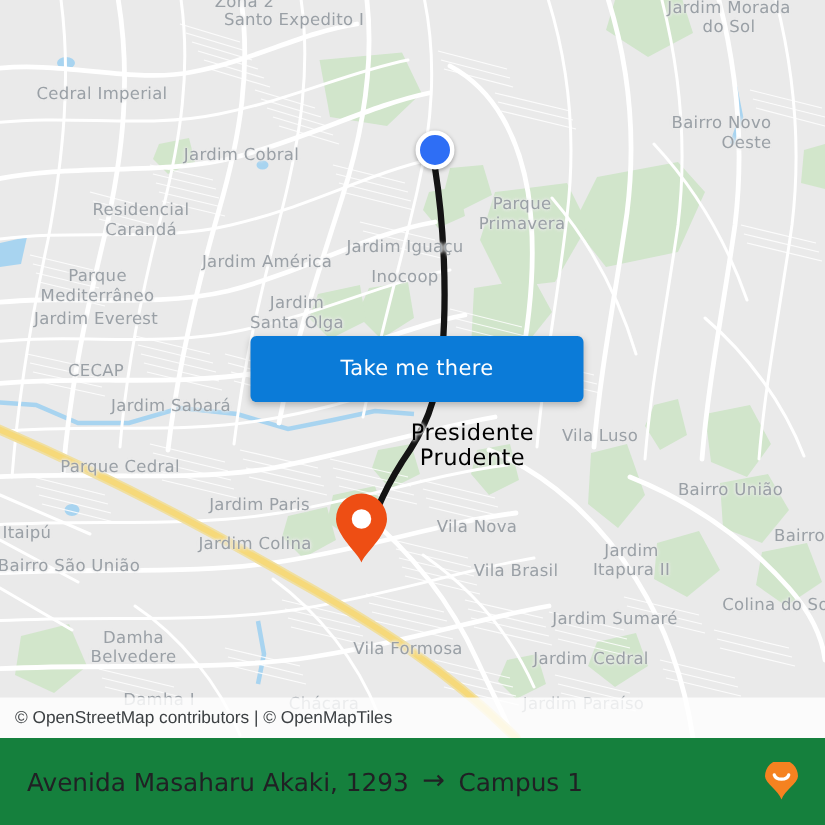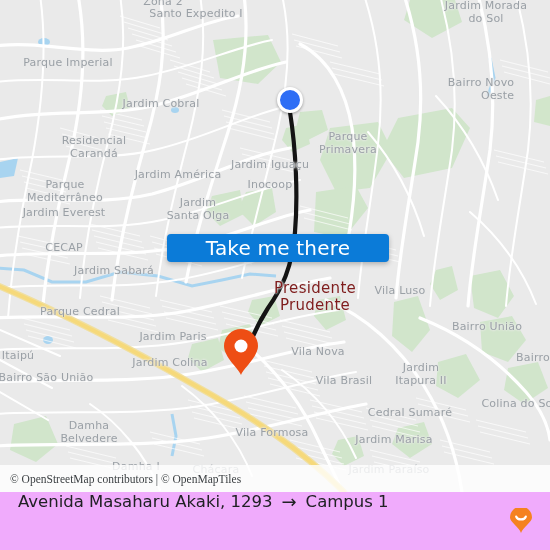--- a/index.html
+++ b/index.html
@@ -37,21 +37,21 @@
     font-size: 11px;
     line-height: 12.5px;
     white-space: pre;
     letter-spacing: 0.2px;
     text-align: center;
     transform: translate(-50%, -50%);
     text-shadow: 0 0 2px #eaeaea, 0 0 2px #eaeaea, 0 0 3px #eaeaea;
     pointer-events: none;
   }
   .map-label.city {
-    color: #7f1d1d;
+    color: #000000;
     font-size: 15px;
     line-height: 17px;
     letter-spacing: 0.3px;
   }
 
   
   .origin-dot {
     position: absolute;
     width: 26px; height: 26px;
     border-radius: 50%;
@@ -60,66 +60,65 @@
     box-sizing: border-box;
     box-shadow: 0 1px 3px rgba(0,0,0,0.35);
   }
 
   
   .cta {
     position: absolute;
     left: 167px;
     top: 224px;
     width: 222px;
-    height: 28px;
+    height: 44px;
     background: #0b7bd8;
     border: none;
     border-radius: 4px;
     color: #ffffff;
     font-family: "DejaVu Sans", sans-serif;
-    font-size: 20px;
+    font-size: 14px;
     letter-spacing: 0.2px;
     cursor: pointer;
     box-shadow: 0 2px 5px rgba(0,0,0,0.25);
     display: flex;
     align-items: center;
     justify-content: center;
     padding: 0;
-    margin-top: 10px;
   }
 
   
   .attribution {
     position: absolute;
     left: 0;
     bottom: 0;
     width: 550px;
     height: 27px;
     background: rgba(255,255,255,0.80);
     display: flex;
     align-items: center;
     box-sizing: border-box;
     padding-left: 10px;
   }
   .attribution span {
     color: #3c4043;
-    font-family: Liberation Serif, serif;
+    font-family: Liberation Sans, sans-serif;
     font-size: 11.5px;
     white-space: pre;
   }
 
   
   .footer {
     position: absolute;
     left: 0; top: 492px;
     width: 550px;
     height: 58px;
-    background: #f0abfc;
-    display: flex;
-    align-items: flex-start;
+    background: #15803d;
+    display: flex;
+    align-items: center;
   }
   .footer-route {
     display: flex;
     align-items: center;
     margin-left: 18px;
     color: #202124;
     font-family: "DejaVu Sans", sans-serif;
     font-size: 16.5px;
     white-space: pre;
   }
@@ -297,21 +296,21 @@
           <circle cx="0" cy="-29" r="6.5" fill="#ffffff"></circle>
         </g>
       </g>
     </svg>
 
     <div id="map-labels">
         <div class="map-label" style="left: 163px; top: 2px;">Zona 2</div>
         <div class="map-label" style="left: 196px; top: 14px;">Santo Expedito I</div>
         <div class="map-label" style="left: 462px; top: 12px; margin-left: 24px;">Jardim Morada
 do Sol</div>
-        <div class="map-label" style="left: 68px; top: 63px;">Parque Imperial</div>
+        <div class="map-label" style="left: 68px; top: 63px;">Cedral Imperial</div>
         <div class="map-label" style="left: 481px; top: 89px; text-align: right;">Bairro Novo
 Oeste</div>
         <div class="map-label" style="left: 161px; top: 104px;">Jardim Cobral</div>
         <div class="map-label" style="left: 348px; top: 143px;">Parque
 Primavera</div>
         <div class="map-label" style="left: 94px; top: 147px;">Residencial
 Carandá</div>
         <div class="map-label" style="left: 270px; top: 165px;">Jardim Iguaçu</div>
         <div class="map-label" style="left: 178px; top: 175px; text-align: center;">Jardim América</div>
         <div class="map-label" style="left: 270px; top: 185px;">Inocoop</div>
@@ -330,26 +329,26 @@
         <div class="map-label" style="left: 173px; top: 337px;">Jardim Paris</div>
         <div class="map-label" style="left: 318px; top: 352px;">Vila Nova</div>
         <div class="map-label" style="left: 421px; top: 374px;">Jardim
 Itapura II</div>
         <div class="map-label" style="left: 18px; top: 356px; text-align: right;">Itaipú</div>
         <div class="map-label" style="left: 170px; top: 363px;">Jardim Colina</div>
         <div class="map-label" style="left: 344px; top: 381px;">Vila Brasil</div>
         <div class="map-label" style="left: 533px; top: 358px;">Bairro</div>
         <div class="map-label" style="left: 46px; top: 378px;">Bairro São União</div>
         <div class="map-label" style="left: 517px; top: 404px;">Colina do So</div>
-        <div class="map-label" style="left: 410px; top: 413px;">Cedral Sumaré</div>
+        <div class="map-label" style="left: 410px; top: 413px;">Jardim Sumaré</div>
         <div class="map-label" style="left: 89px; top: 432px;">Damha
 Belvedere</div>
         <div class="map-label" style="left: 272px; top: 433px;">Vila Formosa</div>
-        <div class="map-label" style="left: 394px; top: 440px;">Jardim Marisa</div>
-        <div class="map-label" style="left: 136px; top: 467px; text-align: center;">Damha I</div>
+        <div class="map-label" style="left: 394px; top: 440px;">Jardim Cedral</div>
+        <div class="map-label" style="left: 106px; top: 467px; text-align: center;">Damha I</div>
         <div class="map-label" style="left: 389px; top: 470px;">Jardim Paraíso</div>
         <div class="map-label" style="left: 216px; top: 470px;">Chácara</div>
       </div>
 
     <div class="origin-dot" id="origin-dot" style="left: 277px; top: 87px; background: rgb(46, 110, 245);"></div>
 
     <button class="cta">Take me there</button>
 
     <div class="attribution">
       <span>© OpenStreetMap contributors | © OpenMapTiles</span>

